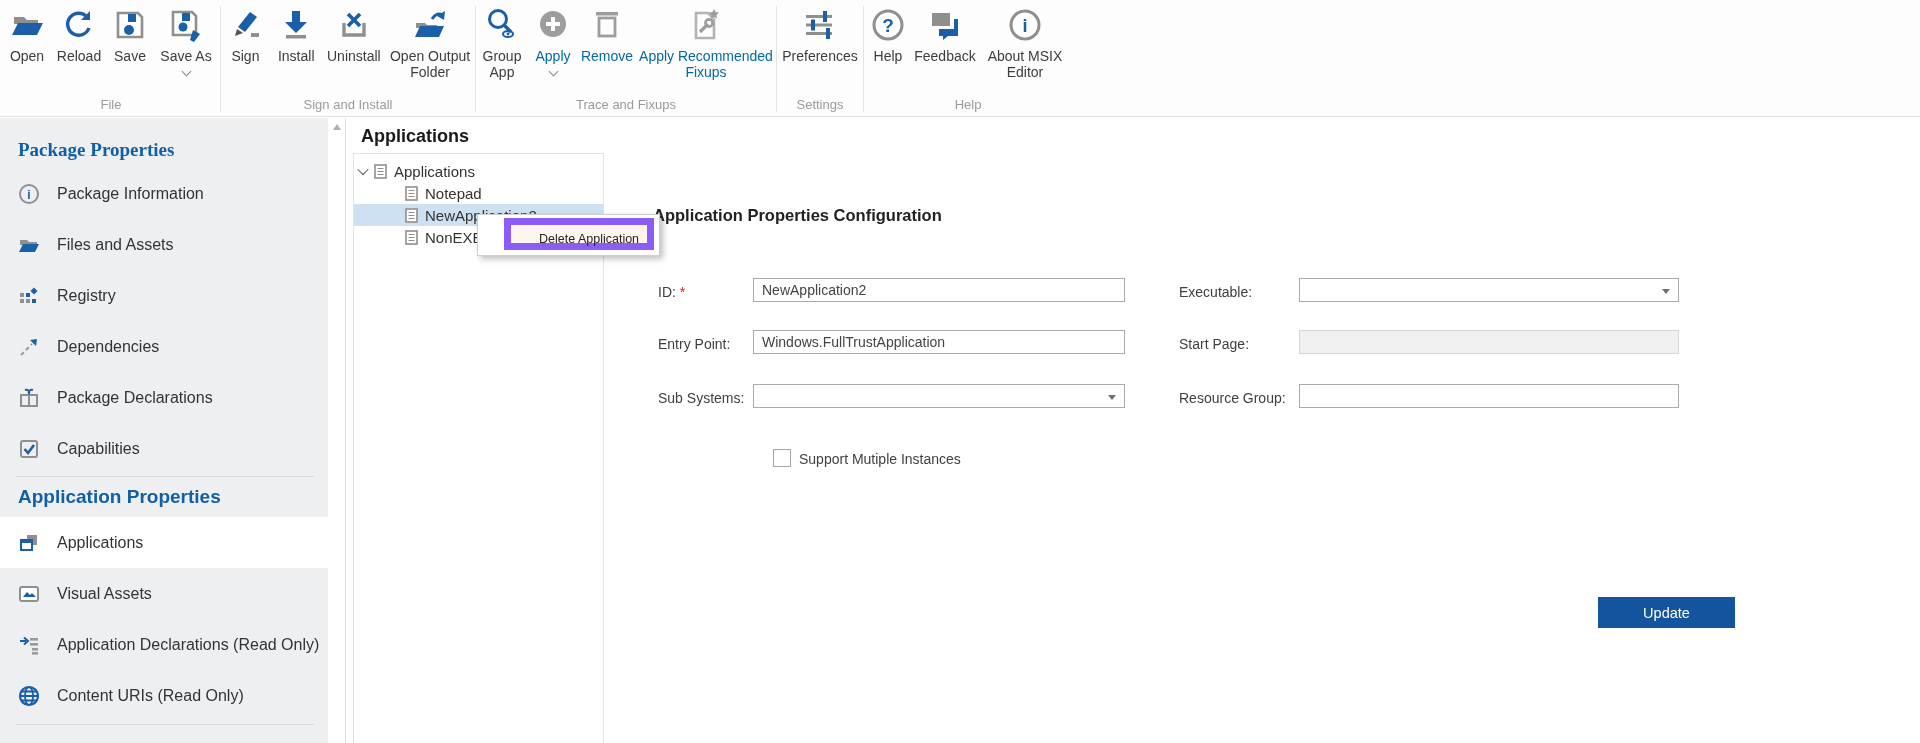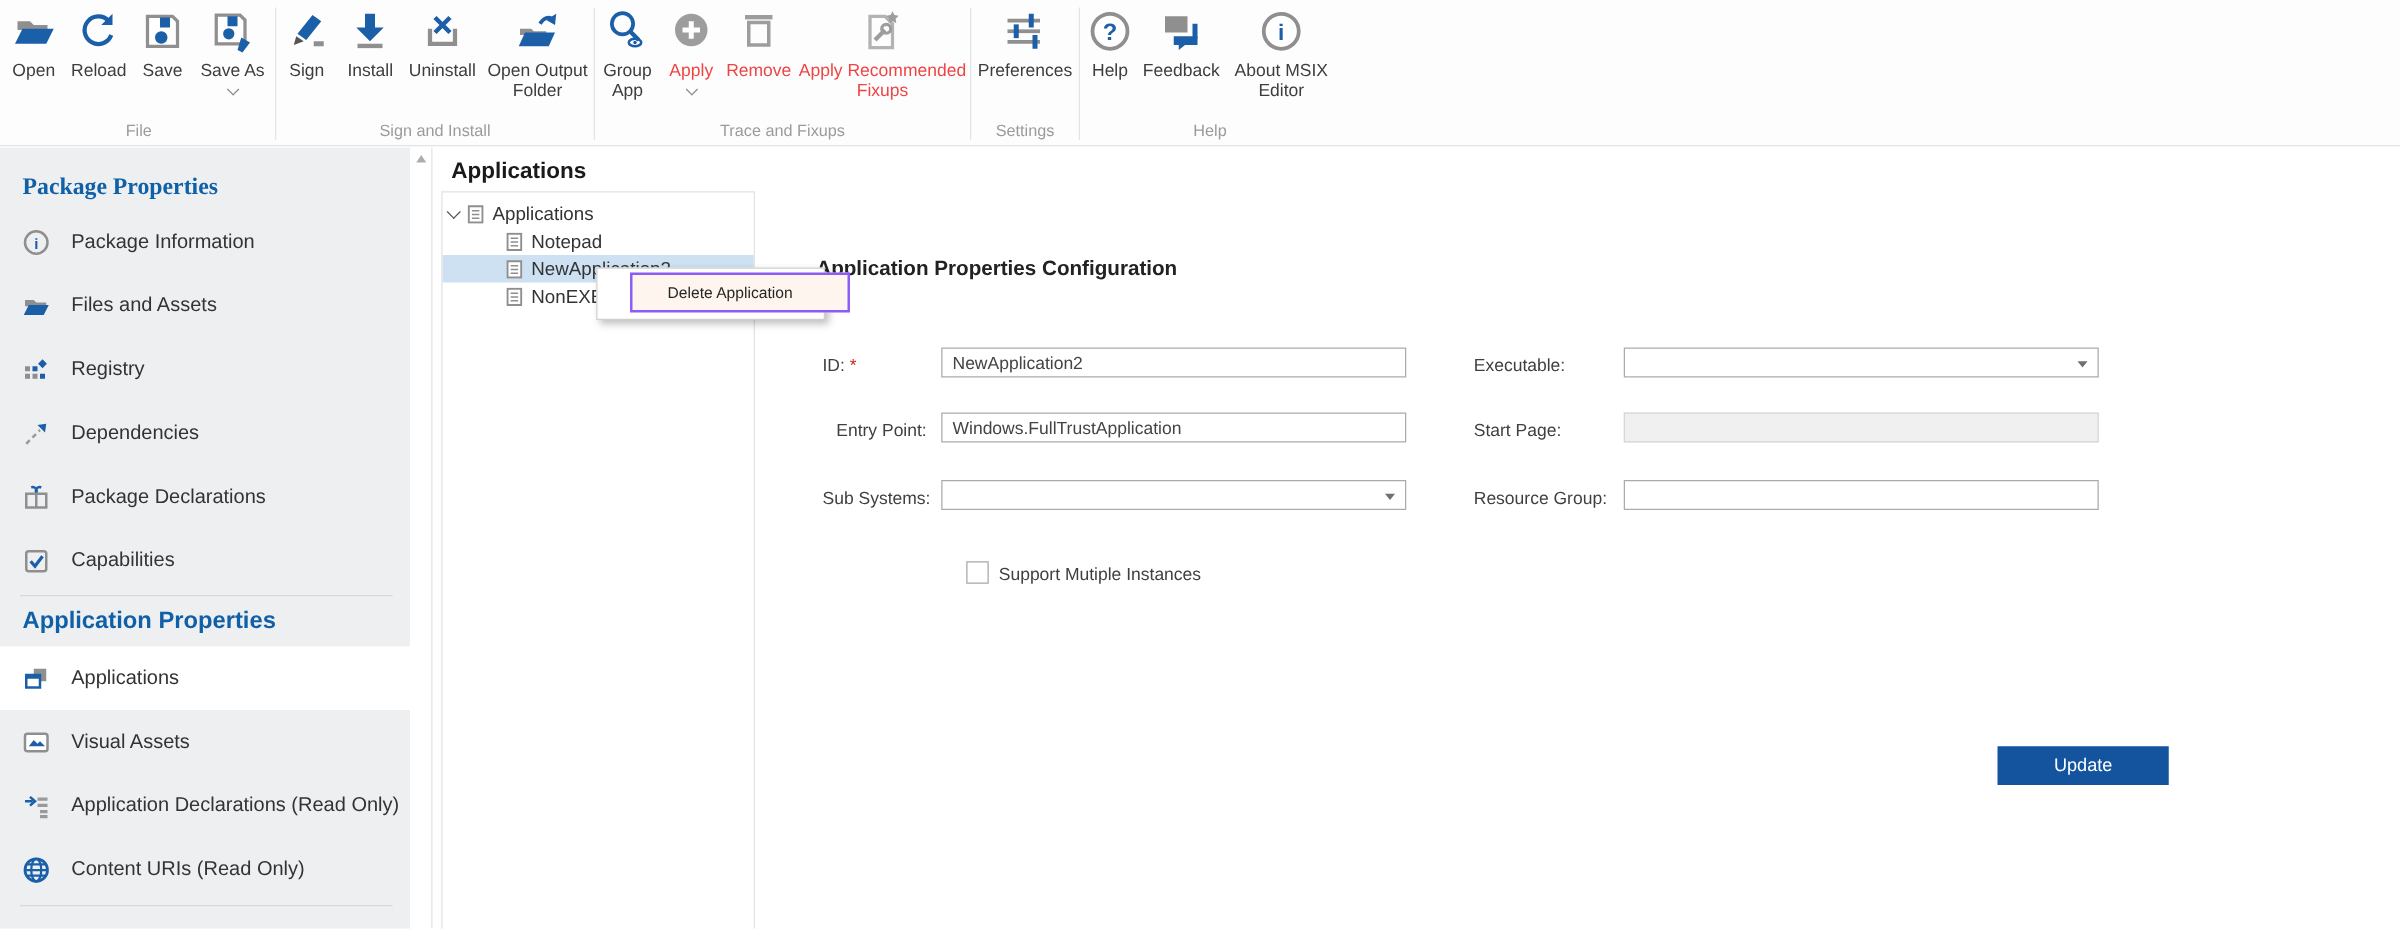--- a/index.html
+++ b/index.html
@@ -15,21 +15,21 @@
     background:#fdfdfd; border-bottom:1px solid #e3e3e3;
     display:flex; align-items:stretch; padding-left:2px;
   }
   .rgroup { display:flex; flex-direction:column; height:116px; }
   .rgroup-buttons { display:flex; align-items:flex-start; flex:1; }
   .rgroup-label { text-align:center; font-size:13px; color:#9b9b9b; padding-bottom:4px; }
   .rsep { width:1px; background:#e4e4e4; margin:6px 0 4px 0; }
   .rbtn { display:flex; flex-direction:column; align-items:center; padding-top:5px; cursor:default; }
   .ricon { height:40px; display:flex; align-items:center; justify-content:center; }
   .rlabel { font-size:14px; line-height:16px; color:#3d3d3d; text-align:center; margin-top:3px; }
-  .rbtn.disabled .rlabel { color:#ef4444; }
+  .rbtn.disabled .rlabel { color:#0369a1; }
   .chev { margin-top:4px; width:7px; height:7px; border-left:1.5px solid #8a8a8a; border-bottom:1.5px solid #8a8a8a; transform:rotate(-45deg); }
 
   
   .sidebar {
     position:absolute; left:0; top:118px; width:328px; height:625px;
     background:#edeff1;
   }
   .side-header { font-size:19px; font-weight:bold; color:#1060a8; padding-left:18px; display:flex; align-items:center; }
   .side-header.h1 { margin-top:14px; height:36px;font-family:Liberation Serif, serif; }
   .side-header.h2 { height:40px; }
@@ -79,22 +79,22 @@
     background:#14549e; color:#fff; border:none; font-family:"Liberation Sans", sans-serif;
     font-size:14.5px; cursor:pointer;
   }
 
   
   .context-menu {
     position:absolute; left:477px; top:214px; width:183px; height:42px;
     background:#ffffff; border:1px solid #cfcfcf; box-shadow:3px 3px 6px rgba(0,0,0,0.25); z-index:50;
   }
   .menu-item {
-    position:absolute; left:26px; top:3px; width:176px; height:32px;
-    border:2px solid #8b5cf6; background:#fdf5ee;
+    position:absolute; left:26px; top:3px; width:150px; height:32px;
+    border:7px solid #8b5cf6; background:#fdf5ee;
     font-size:12.5px; color:#262626; line-height:28px; padding-left:28px; white-space:nowrap;
   }
 </style>
 </head>
 <body>
 
 <div class="ribbon">
 
   <div class="rgroup" style="width:218px">
     <div class="rgroup-buttons">
@@ -477,21 +477,21 @@
 
   <div class="form-heading">Application Properties Configuration</div>
 
   <div class="flabel" style="left:311px; top:166px"><span>ID:</span> <span class="req">*</span></div>
   <input class="finput" style="left: 406px; top: 160px; width: 372px;" value="NewApplication2">
   <div class="flabel" style="left:832px; top:166px">Executable:</div>
   <div class="combo" style="left:952px; top:160px; width:380px">
     <span class="combo-arrow"></span>
   </div>
 
-  <div class="flabel" style="left:322px; top:218px">Entry Point:</div>
+  <div class="flabel" style="left:311px; top:218px">Entry Point:</div>
   <input class="finput" style="left: 406px; top: 212px; width: 372px;" value="Windows.FullTrustApplication">
   <div class="flabel" style="left:832px; top:218px">Start Page:</div>
   <input class="finput disabled" style="left: 952px; top: 212px; width: 380px;" disabled="" value="">
 
   <div class="flabel" style="left:311px; top:272px">Sub Systems:</div>
   <div class="combo" style="left:406px; top:266px; width:372px">
     <span class="combo-arrow"></span>
   </div>
   <div class="flabel" style="left:832px; top:272px">Resource Group:</div>
   <input class="finput" style="left: 952px; top: 266px; width: 380px;" value="">

